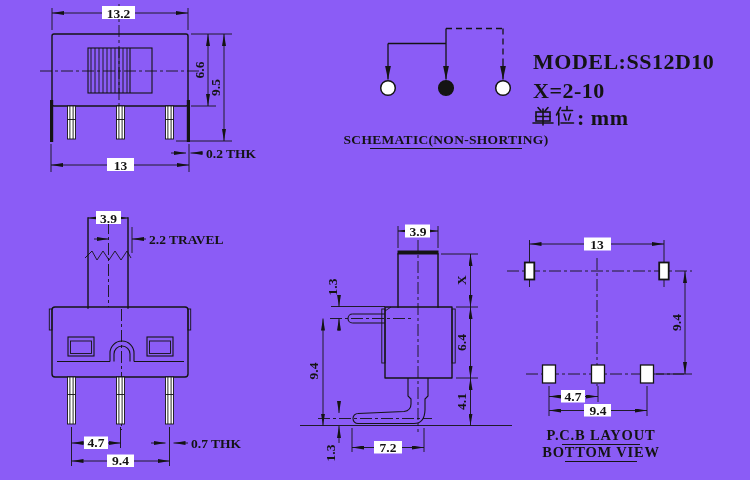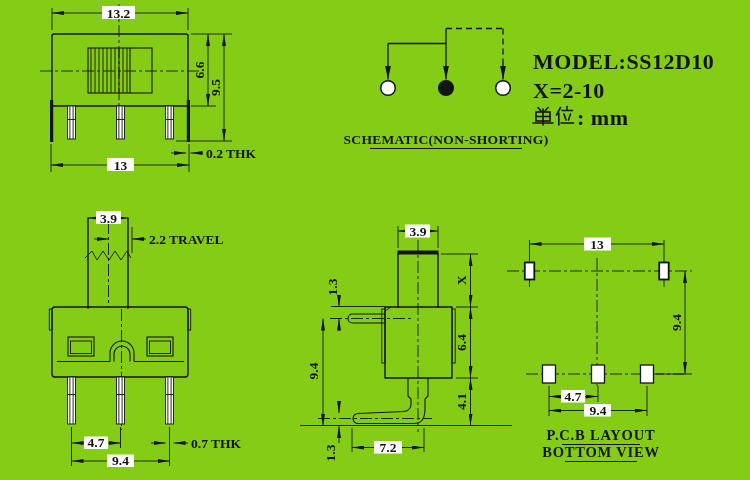--- a/index.html
+++ b/index.html
@@ -1,16 +1,16 @@
 <!DOCTYPE html>
 <html><head>
 <meta charset="utf-8">
 <style>
   html,body{margin:0;padding:0;background:#ffffff;}
-  .page{width:750px;height:480px;background:#84cc16;position:relative;overflow:hidden;}
+  .page{width:750px;height:480px;background:#8b5cf6;position:relative;overflow:hidden;}
   svg{display:block;}
   .ol{fill:none;stroke:#141414;stroke-width:1.4;stroke-linejoin:round;stroke-linecap:square;}
   .thin{fill:none;stroke:#141414;stroke-width:0.9;}
   .med{fill:none;stroke:#141414;stroke-width:1.1;}
   .dim{fill:none;stroke:#141414;stroke-width:0.9;}
   .cl{fill:none;stroke:#141414;stroke-width:0.9;stroke-dasharray:12 3 3 3;}
   .dashw{fill:none;stroke:#141414;stroke-width:1.3;stroke-dasharray:6 4;}
   .solidw{fill:none;stroke:#141414;stroke-width:1.3;}
   .blk{fill:#141414;stroke:none;}
   .wbg{fill:#ffffff;stroke:none;}

